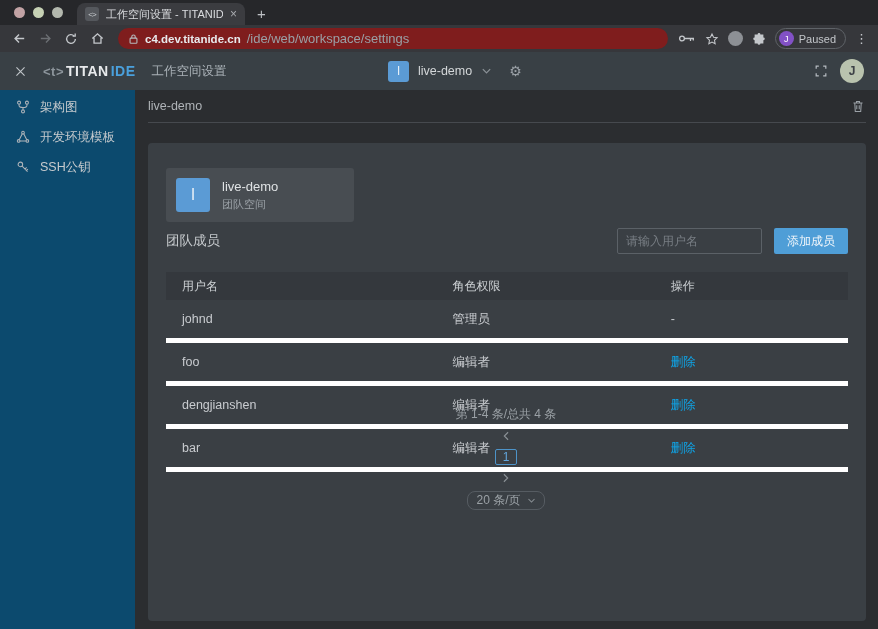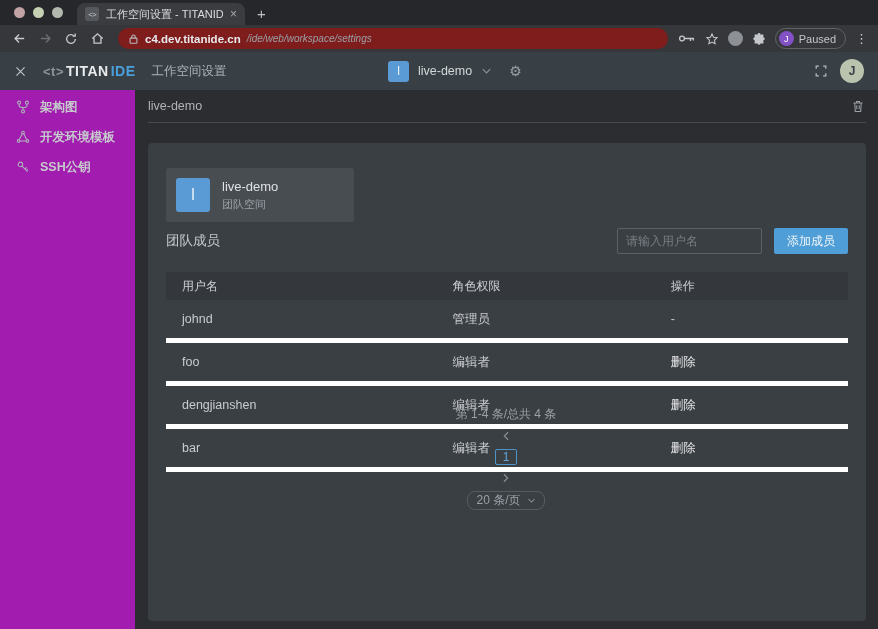--- a/index.html
+++ b/index.html
@@ -17,21 +17,21 @@
   .tab { width:168px; height:22px; background:#3b3c40; border-radius:8px 8px 0 0; display:flex; align-items:center; padding:0 8px; gap:7px; }
   .tab-favicon { width:14px; height:14px; border-radius:3px; background:#55585d; color:#c9cdd1; font-size:8px; display:flex; align-items:center; justify-content:center; flex-shrink:0; letter-spacing:-1px; }
   .tab-title { color:#dadcdf; font-size:11px; white-space:nowrap; overflow:hidden; flex:1; }
   .tab-close { color:#a8abaf; font-size:12px; line-height:1; cursor:default; }
   .newtab { color:#bdc0c4; font-size:15px; margin-left:12px; padding-bottom:3px; }
 
   .toolbar { height:27px; background:#36373b; display:flex; align-items:center; padding:0 8px; gap:4px; flex-shrink:0; }
   .nav-ic { width:22px; height:22px; display:flex; align-items:center; justify-content:center; flex-shrink:0; }
   .urlbox { flex:1; height:21px; background:#7f1d1d; border-radius:11px; display:flex; align-items:center; padding:0 10px; gap:6px; margin:0 6px; min-width:0; }
   .url-host { color:#e8eaed; font-size:11.5px; font-weight:bold; white-space:nowrap; }
-  .url-path { color:#9aa0a6; font-size:10px; white-space:nowrap;font-style:italic; }
+  .url-path { color:#9aa0a6; font-size:13px; white-space:nowrap; }
   .right-ics { display:flex; align-items:center; gap:9px; padding-right:2px; }
   .ext-circle { width:15px; height:15px; border-radius:50%; background:#8d9095; }
   .profile-pill { display:flex; align-items:center; gap:5px; border:1px solid #5f6368; border-radius:11px; padding:2px 9px 2px 3px; }
   .profile-av { width:15px; height:15px; border-radius:50%; background:#8251c6; color:#fff; font-size:9px; display:flex; align-items:center; justify-content:center; }
   .profile-status { color:#c3c6ca; font-size:11px; }
   .dots { color:#c3c6ca; font-size:13px; letter-spacing:0; }
 
   
   .appbar { height:38px; background:#394045; display:flex; align-items:center; padding:0 14px; position:relative; flex-shrink:0; }
   .appbar .close-x { margin-right:16px; display:flex; }
@@ -42,21 +42,21 @@
   .app-title { color:#aab1b7; font-size:12.5px; margin-left:16px; }
   .ws-switcher { position:absolute; left:388px; display:flex; align-items:center; gap:9px; }
   .ws-av { width:21px; height:21px; border-radius:3px; background:#5b9bd5; color:#eef4f9; font-size:12px; display:flex; align-items:center; justify-content:center; }
   .ws-name { color:#d4d7d9; font-size:12.5px; }
   .gear { color:#9aa0a6; font-size:14px; line-height:1; margin-left:8px; }
   .appbar-right { margin-left:auto; display:flex; align-items:center; gap:12px; }
   .user-av { width:24px; height:24px; border-radius:50%; background:#b9c3ae; color:#3c4146; font-size:12px; font-weight:bold; display:flex; align-items:center; justify-content:center; }
 
   
   .body { flex:1; display:flex; min-height:0; }
-  .sidebar { width:135px; background:#a21caf; flex-shrink:0; padding-top:2px;font-weight:bold; }
+  .sidebar { width:135px; background:#0c4a6e; flex-shrink:0; padding-top:2px; }
   .side-item { height:30px; display:flex; align-items:center; gap:10px; padding-left:16px; color:#c6cacd; font-size:12.5px; cursor:default; }
   .main { flex:1; background:#2b2d30; display:flex; flex-direction:column; min-width:0; }
   .crumb-row { height:32px; display:flex; align-items:center; padding:0 13px; }
   .crumb { color:#b0b4b8; font-size:12.5px; }
   .crumb-row .spacer { flex:1; }
   .rule { height:1px; background:#46494e; margin:0 12px 0 13px; }
 
   .panel { margin:20px 12px 0 13px; height:478px; background:#3a3f44; border-radius:4px; padding:25px 18px 0 18px; }
 
   .ws-card { width:188px; height:54px; background:#484d52; border-radius:3px; display:flex; align-items:center; padding:0 10px; gap:12px; }
@@ -70,21 +70,21 @@
   .user-input { width:145px; height:26px; background:transparent; border:1px solid #5b6167; border-radius:2px; color:#c6cacd; font-size:12px; padding:0 8px; outline:none; }
   .user-input::placeholder { color:#787e84; }
   .add-btn { height:26px; border:none; border-radius:2px; background:#4f9ed7; color:#f2f7fb; font-size:12px; padding:0 13px; margin-left:12px; cursor:default; }
 
   .tbl { margin-top:18px; }
   .tbl-head { height:28px; background:#34383d; display:flex; align-items:center; color:#ced2d5; font-size:12px; }
   .tbl-row { height:43px; display:flex; align-items:center; color:#c9ccd0; font-size:12.5px; border-bottom:5px solid #ffffff; }
   .c1 { width:42%; padding-left:16px; }
   .c2 { width:32%; }
   .c3 { width:26%; }
-  .action-dim { color:#e5e5e5; }
+  .action-dim { color:#0ea5e9; }
 
   .pager { height:38px; display:flex; align-items:center; justify-content:flex-end; gap:8px; color:#9aa0a5; font-size:12px; padding-right:2px;flex-direction:column; }
   .pg-arrow { width:16px; display:flex; justify-content:center; color:#8a9095; }
   .pg-page { width:22px; height:22px; border:1px solid #4d94c9; border-radius:2px; color:#61a6dc; display:flex; align-items:center; justify-content:center; }
   .pg-size { height:22px; border:1px solid #565c62; border-radius:8px; display:flex; align-items:center; gap:6px; padding:0 8px; color:#9aa0a5; }
 
   svg { display:block; }
 </style>
 </head>
 <body>

